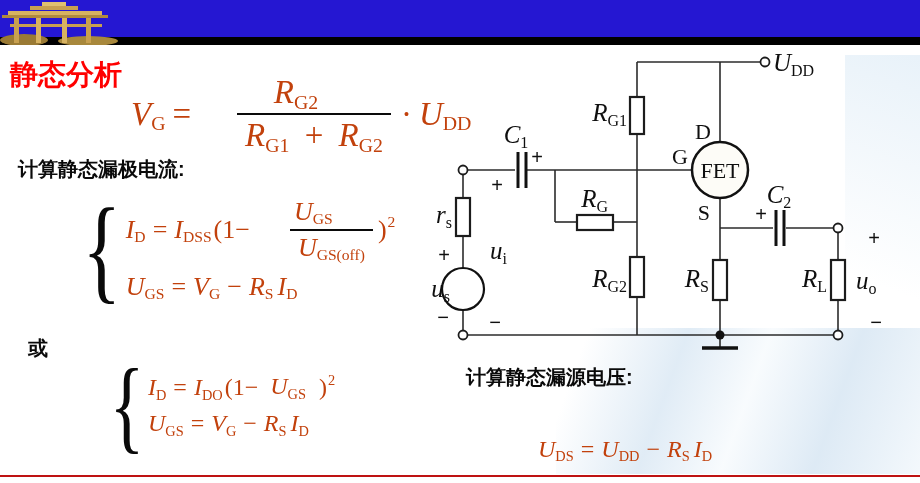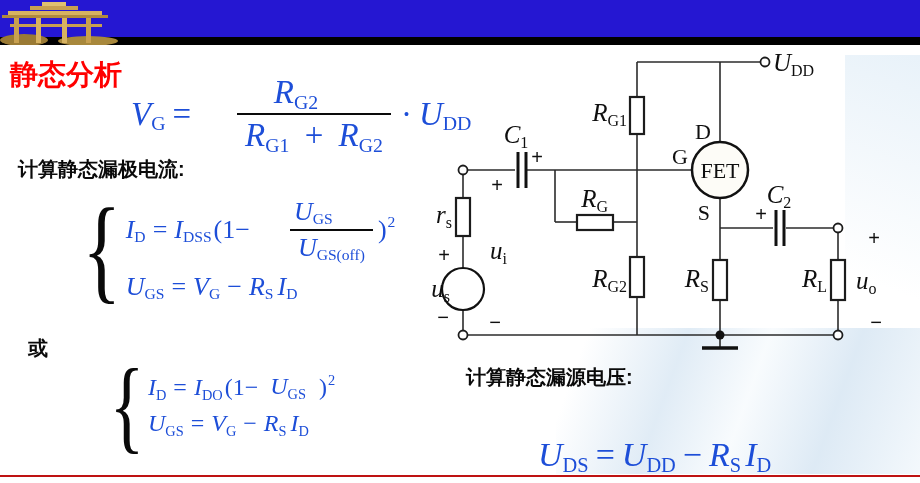--- a/index.html
+++ b/index.html
@@ -24,33 +24,33 @@
   .wm-b { position:absolute; left:845px; top:55px; width:75px; height:280px; z-index:0;
     background:linear-gradient(200deg, rgba(205,226,242,0.45), rgba(255,255,255,0) 80%); }
   
   .h-red { position:absolute; left:10px; top:56px; font-size:28px; font-weight:bold; color:#FF0000; z-index:1; }
   .h-blk { position:absolute; font-size:20px; font-weight:bold; color:#0a0a0a; z-index:1; white-space:nowrap; }
   .h-calc1 { left:18px; top:156px; }
   .h-or  { left:28px; top:335px; }
   .h-calc2 { left:466px; top:364px; }
   
   .fx { display:flex; align-items:center; font-family:"Liberation Serif","DejaVu Serif",serif;
-        color:#1d4ed8; white-space:nowrap; z-index:1; }
+        color:#c2410c; white-space:nowrap; z-index:1; }
   .fx .v  { font-style:italic; }
   .fx .sb { font-size:0.60em; position:relative; top:0.30em; font-style:normal; letter-spacing:0; }
   .fx .sp { font-size:0.60em; position:relative; top:-0.50em; }
   .fx .op { margin:0 7px; }
   .fx .opn { margin:0 1px 0 2px; }
   .fx .tok { display:inline-block; }
   .fx .gap { margin-left:4px; }
   .frac { display:inline-flex; flex-direction:column; align-items:center; margin:0 3px; }
   .frac .num { padding:0 8px 2px; }
   .frac .den { border-top:2px solid #0a0a0a; padding:2px 8px 0;margin-left:36px; }
   .f-vg  { position:absolute; left:131px; top:74px; font-size:33px; }
-  .f-uds { position:absolute; left:538px; top:436px; font-size:34px; }
+  .f-uds { position:absolute; left:538px; top:436px; font-size:24px; }
   .sys { position:absolute; display:flex; align-items:center; }
   .sys .brace { font-family:"Liberation Serif",serif; font-weight:400; line-height:0.95;
                 transform:scaleX(0.70); margin-right:-4px; color:#0a0a0a; }
   .sys .lines { display:flex; flex-direction:column; align-items:flex-start; }
   .sys1 { left:74px;  top:194px; }
   .sys1 .fx { font-size:26px; }
   .sys1 .brace { font-size:116px; }
   .sys1 .lines { gap:9px; }
   .sys2 { left:102px; top:356px; }
   .sys2 .fx { font-size:24px; }

